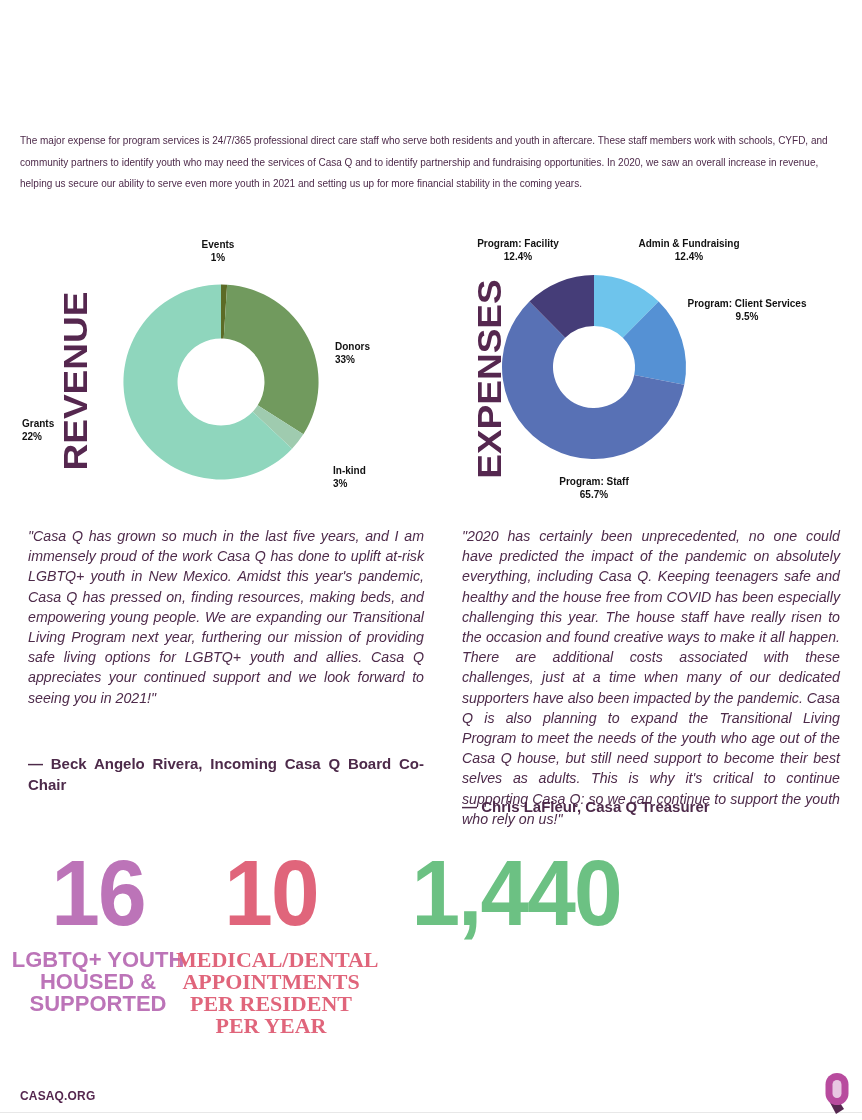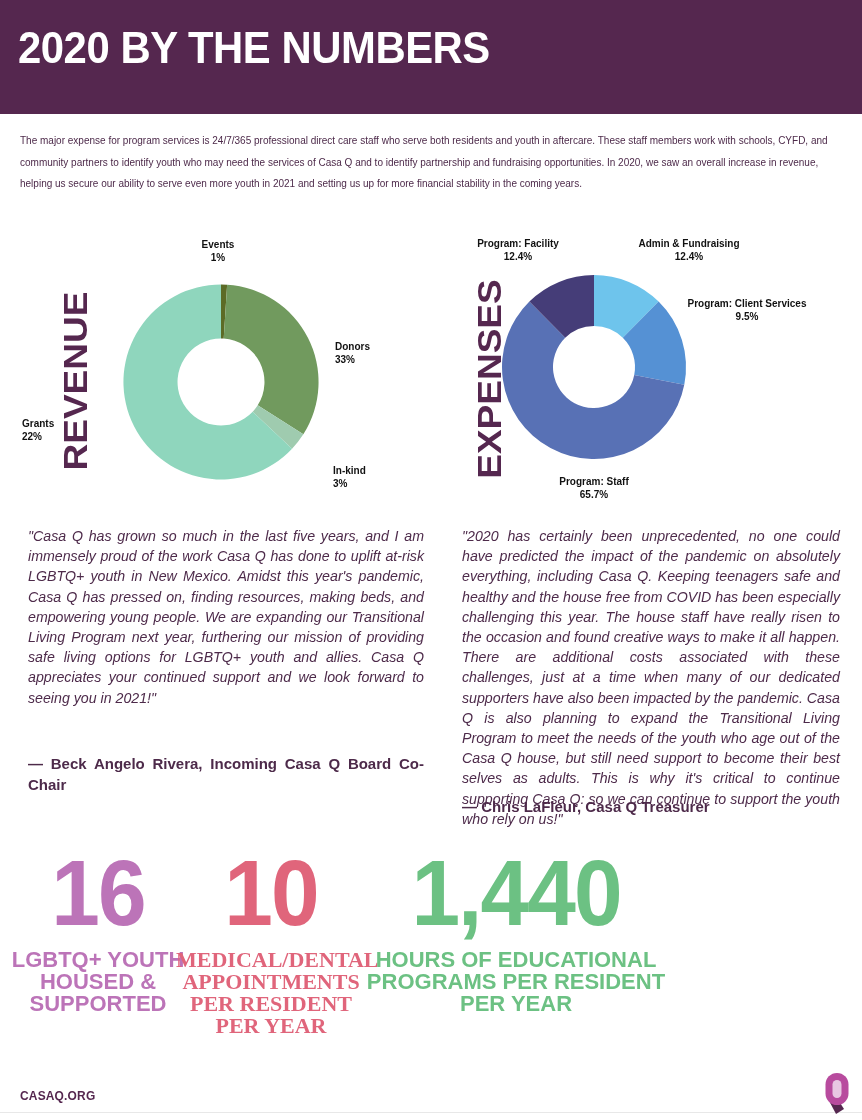--- a/index.html
+++ b/index.html
@@ -193,23 +193,20 @@
     top: 1069px;
     width: 30px;
     height: 48px;
   }
 </style>
 </head>
 <body>
 
 <div class="page">
 
-  <div class="banner">
-    <div class="banner-title">2020 BY THE NUMBERS</div>
-  </div>
 
   <p class="intro">The major expense for program services is 24/7/365 professional direct care staff who serve both residents and youth in aftercare. These staff members work with schools, CYFD, and community partners to identify youth who may need the services of Casa Q and to identify partnership and fundraising opportunities. In 2020, we saw an overall increase in revenue, helping us secure our ability to serve even more youth in 2021 and setting us up for more financial stability in the coming years.</p>
 
   <div class="charts">
 
     <div class="chart-block revenue">
       <div class="vlabel revenue">REVENUE</div>
 
       <div class="donut-wrap revenue">
         <svg class="donut" viewBox="0 0 100 100">
@@ -297,21 +294,20 @@
     <div class="stat s1">
       <div class="num" style="color: rgb(188, 116, 184);">16</div>
       <div class="cap" style="color: rgb(188, 116, 184);">LGBTQ+ YOUTH HOUSED &amp; SUPPORTED</div>
     </div>
     <div class="stat s2">
       <div class="num" style="color: rgb(224, 101, 123);">10</div>
       <div class="cap" style="color: rgb(224, 101, 123); font-family: Liberation Serif, serif;">MEDICAL/DENTAL APPOINTMENTS PER RESIDENT PER YEAR</div>
     </div>
     <div class="stat s3">
       <div class="num" style="color: rgb(108, 193, 131);">1,440</div>
-      <div class="cap" style="color: rgb(108, 193, 131);">HOURS OF EDUCATIONAL PROGRAMS PER RESIDENT PER YEAR</div>
     </div>
   </div>
 
   <div class="footer-rule"></div>
   <div class="footer-url">CASAQ.ORG</div>
 
   <svg class="logo" viewBox="0 0 30 48">
     <path d="M4 26 L13 26 L22 40 L14 45 Z" fill="#55274f"></path>
     <rect x="3.5" y="4" width="23" height="32" rx="11.5" ry="11.5" fill="#b84b9e"></rect>
     <rect x="10.5" y="11" width="9" height="18" rx="4.5" ry="4.5" fill="#e8c7e2"></rect>

